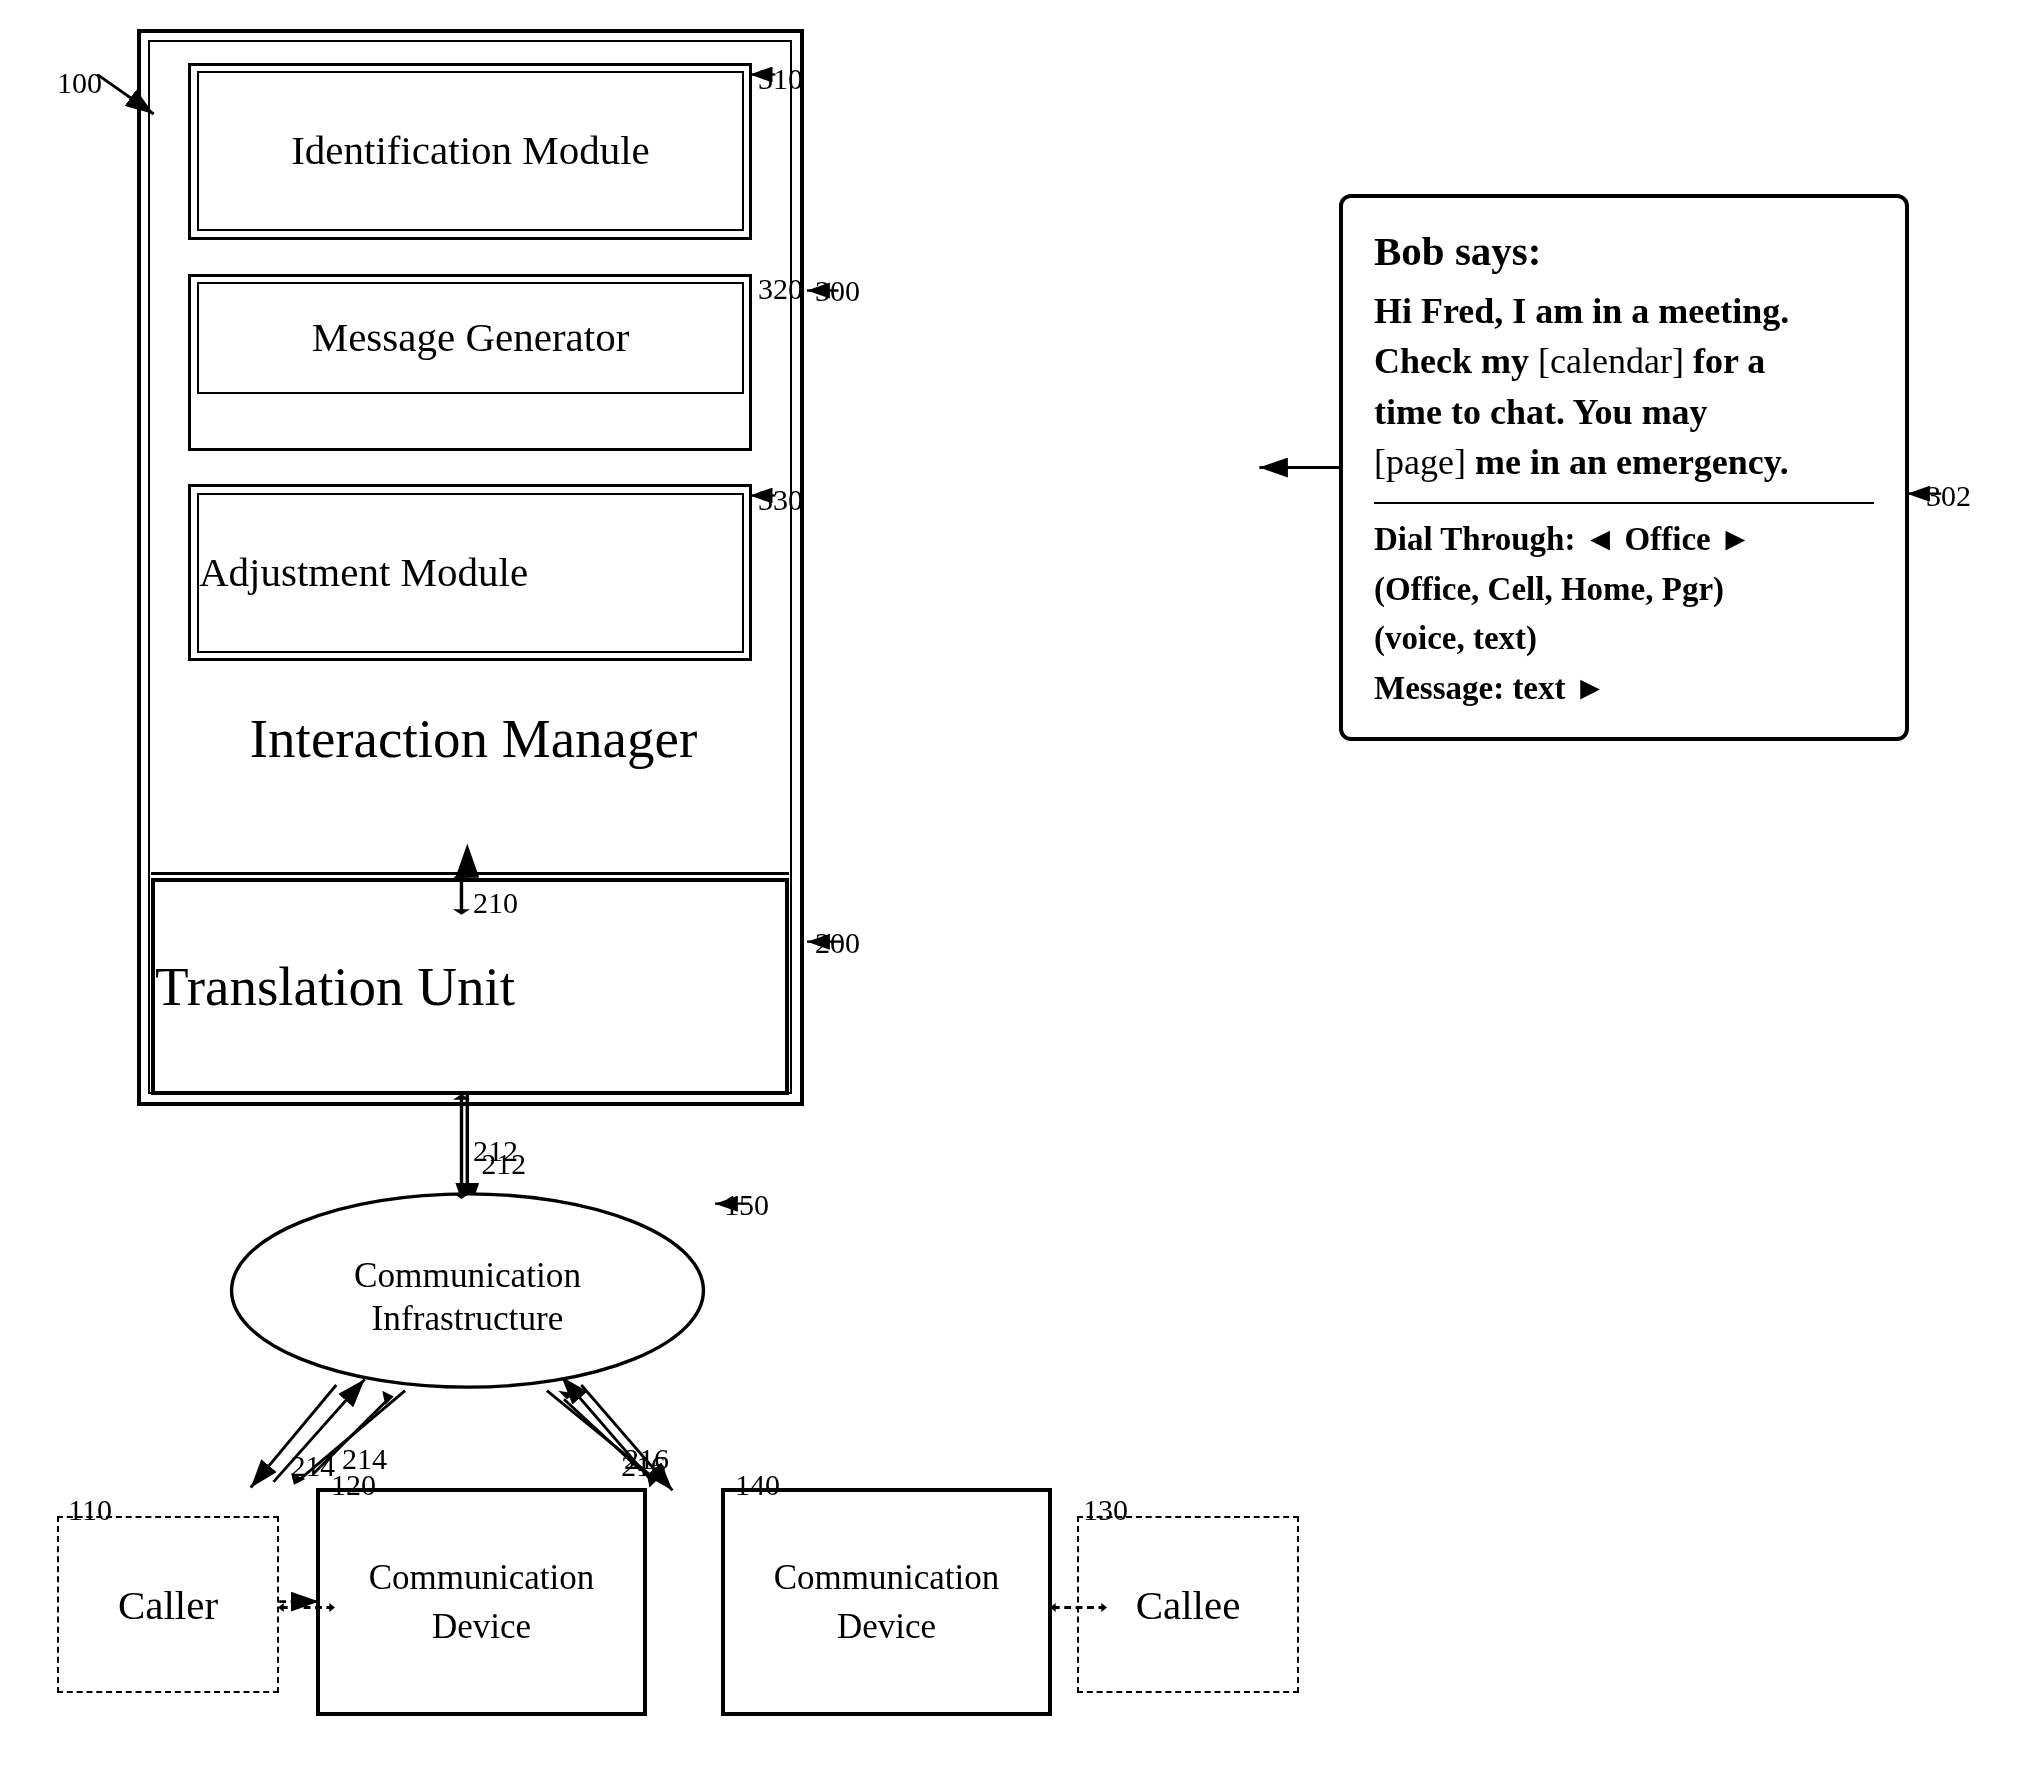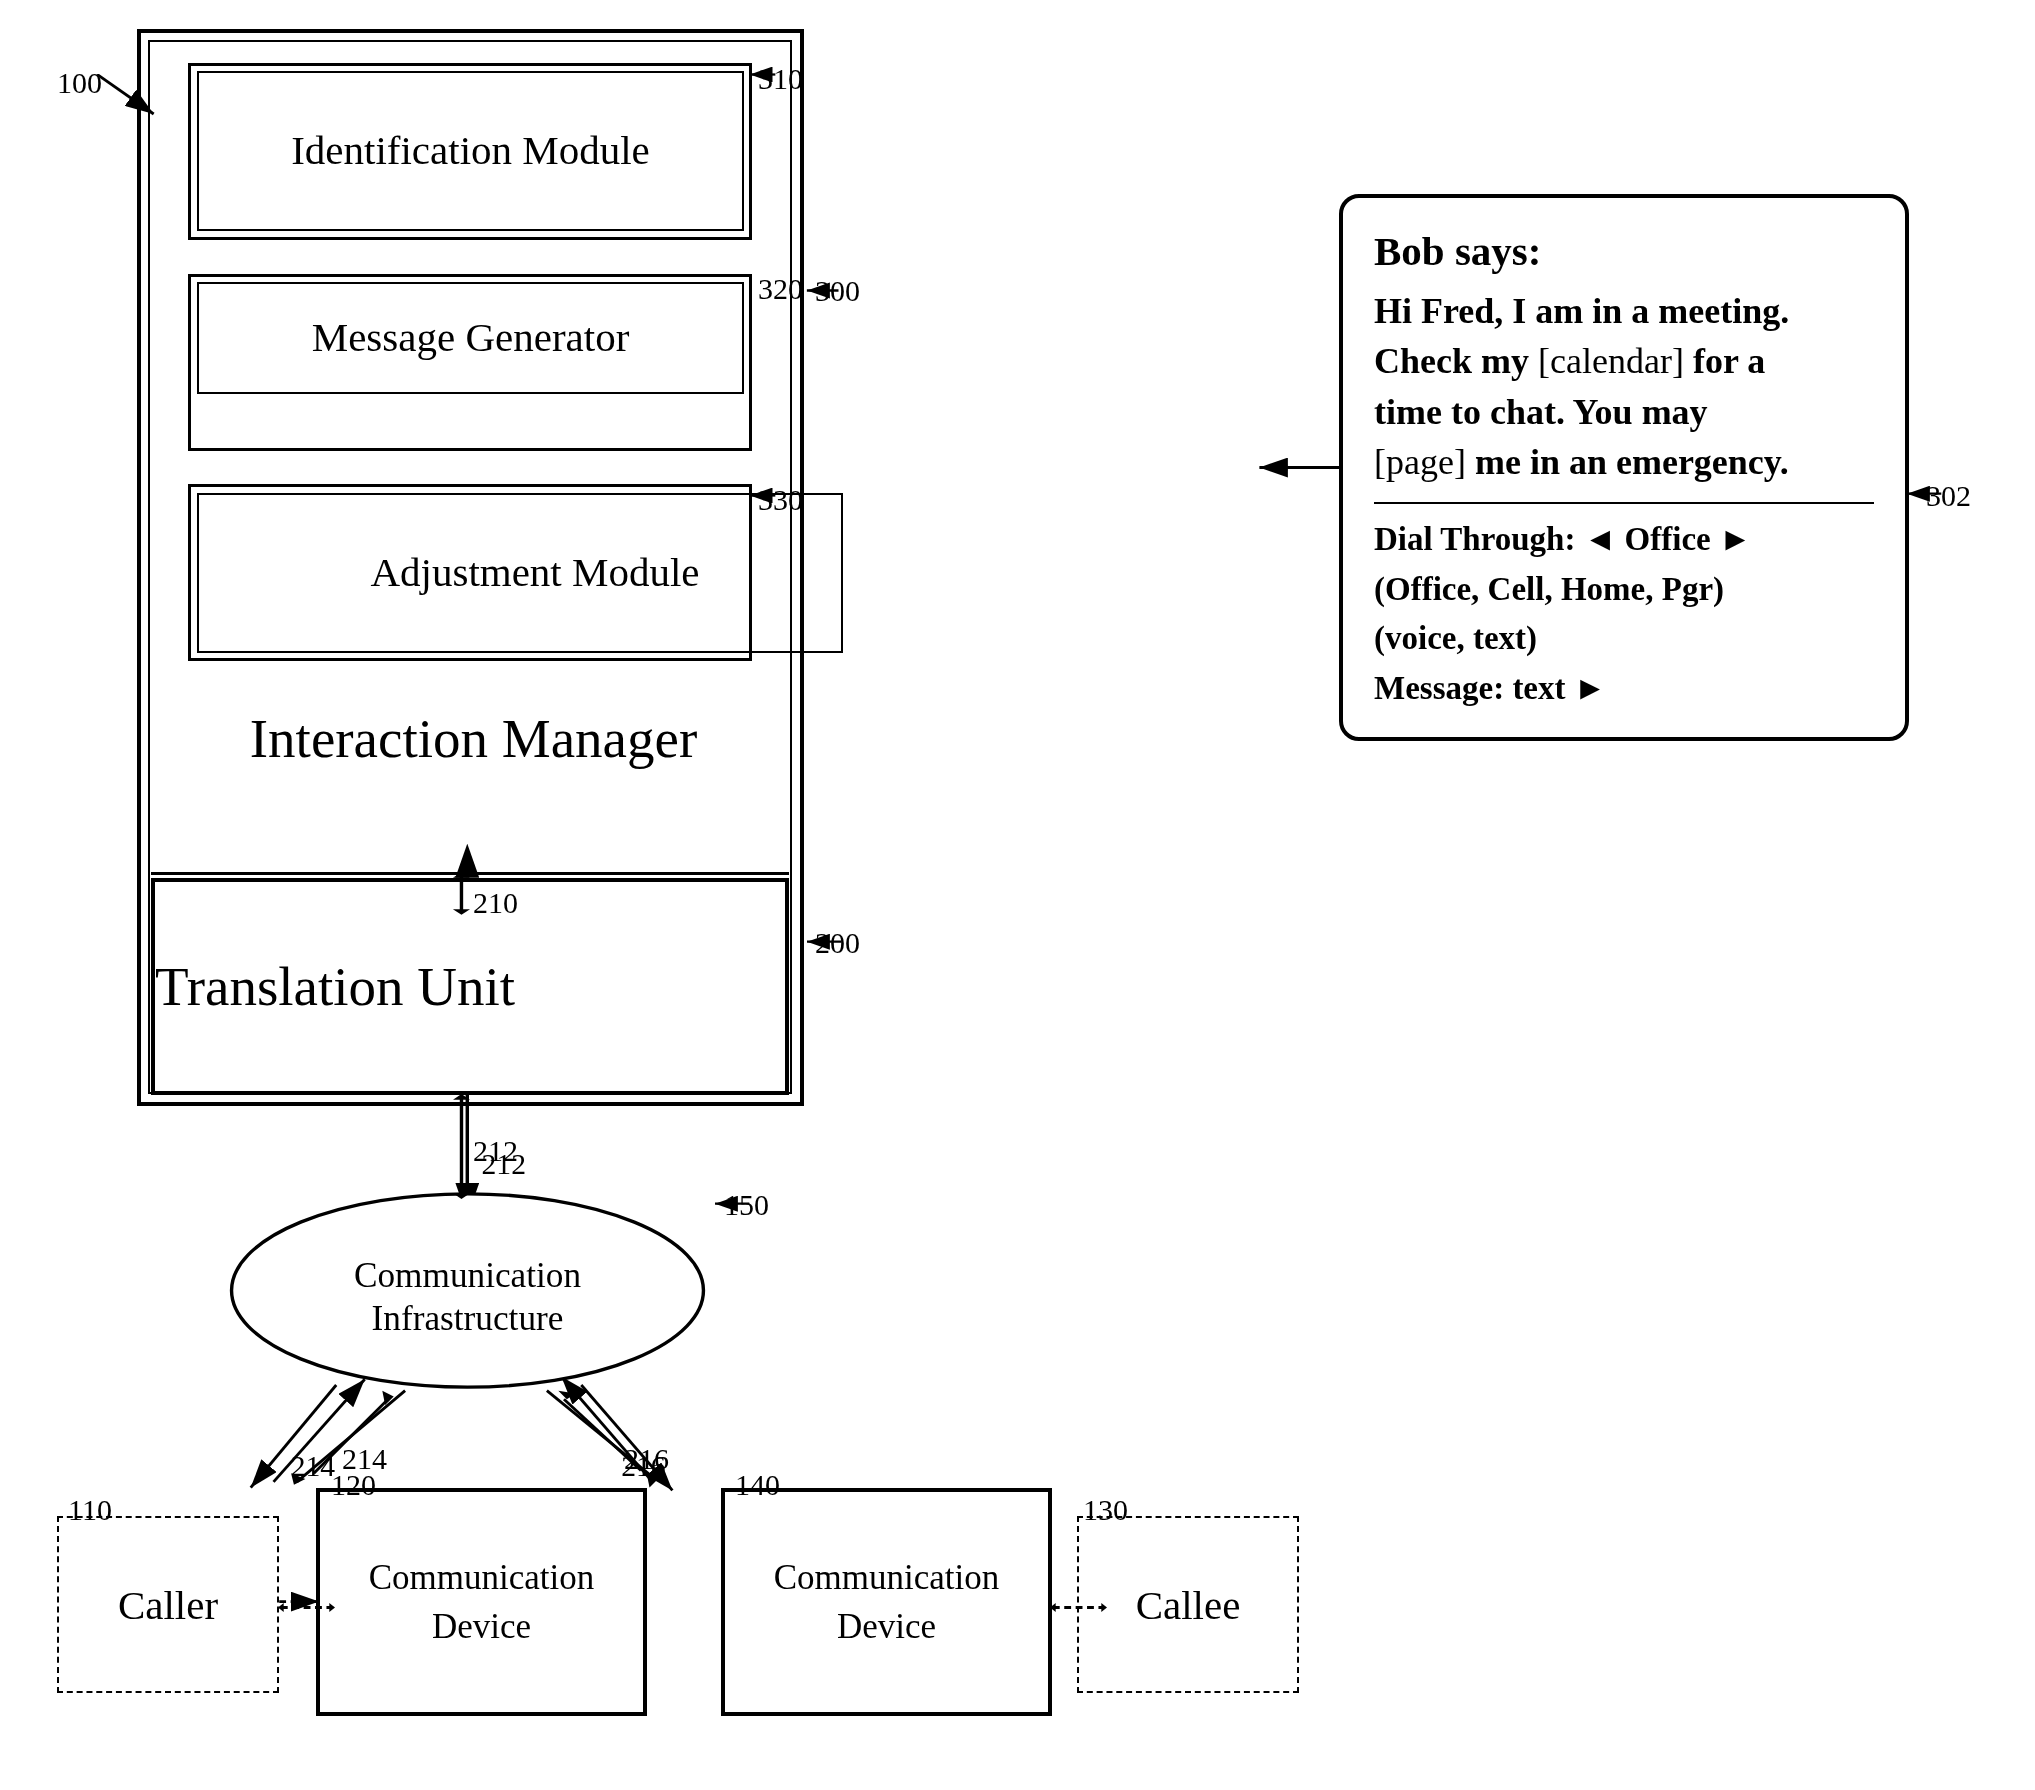--- a/index.html
+++ b/index.html
@@ -66,21 +66,21 @@
     }
 
     
     .message-popup {
       position: absolute;
       top: 194px;
       left: 1339px;
       width: 570px;
       height: 547px;
       border: 4.6px solid #000;
-      border-radius: 20px;
+      border-radius: 12px;
       background: #fff;
       padding: 28.5px 31px;
     }
 
     .popup-title {
       font-size: 41px;
       font-weight: bold;
       margin-bottom: 11.4px;
     }
 
@@ -235,23 +235,23 @@
 
   <div class="ref-label" style="top:272px; left:758px;">320</div>
 
   <div style="
     position:absolute; top:484px; left:188px;
     width:564px; height:177px;
     border: 3.4px solid #000;
   "></div>
   <div style="
     position:absolute; top:493px; left:197px;
-    width:646px; height:160px;
+    width:547px; height:160px;
     border: 2.3px solid #000;
-    display:flex; align-items:center; justify-content:center; text-align:center;padding-left:30px;
+    display:flex; align-items:center; justify-content:flex-start; text-align:center;
   ">
     <span class="module-label">Adjustment
 Module</span>
   </div>
 
   <div class="ref-label" style="top:483px; left:758px;">330</div>
   <svg style="position:absolute;top:487px;left:747px;width:34px;height:17px;" viewBox="0 0 60 30" width="34" height="17">
     <line x1="50" y1="15" x2="5" y2="15" stroke="#000" stroke-width="4" marker-end="url(#ah330)"></line>
     <defs>
       <marker id="ah330" markerWidth="10" markerHeight="7" refX="10" refY="3.5" orient="auto">

